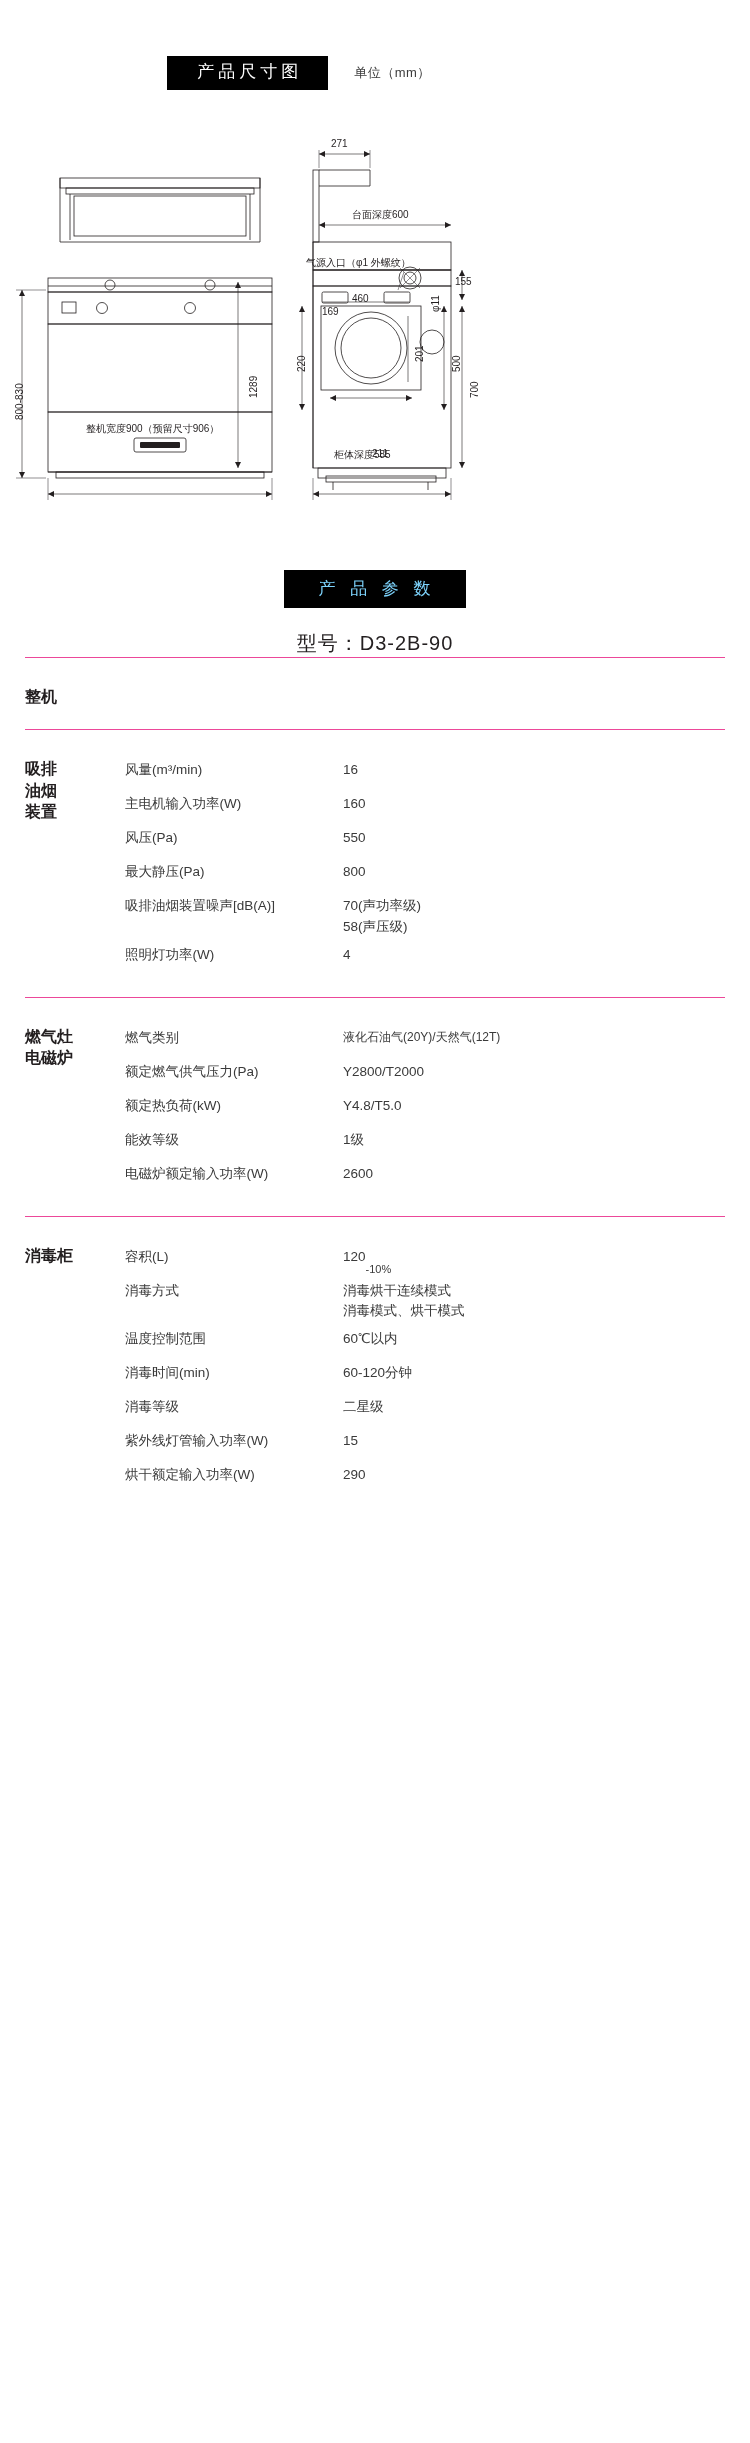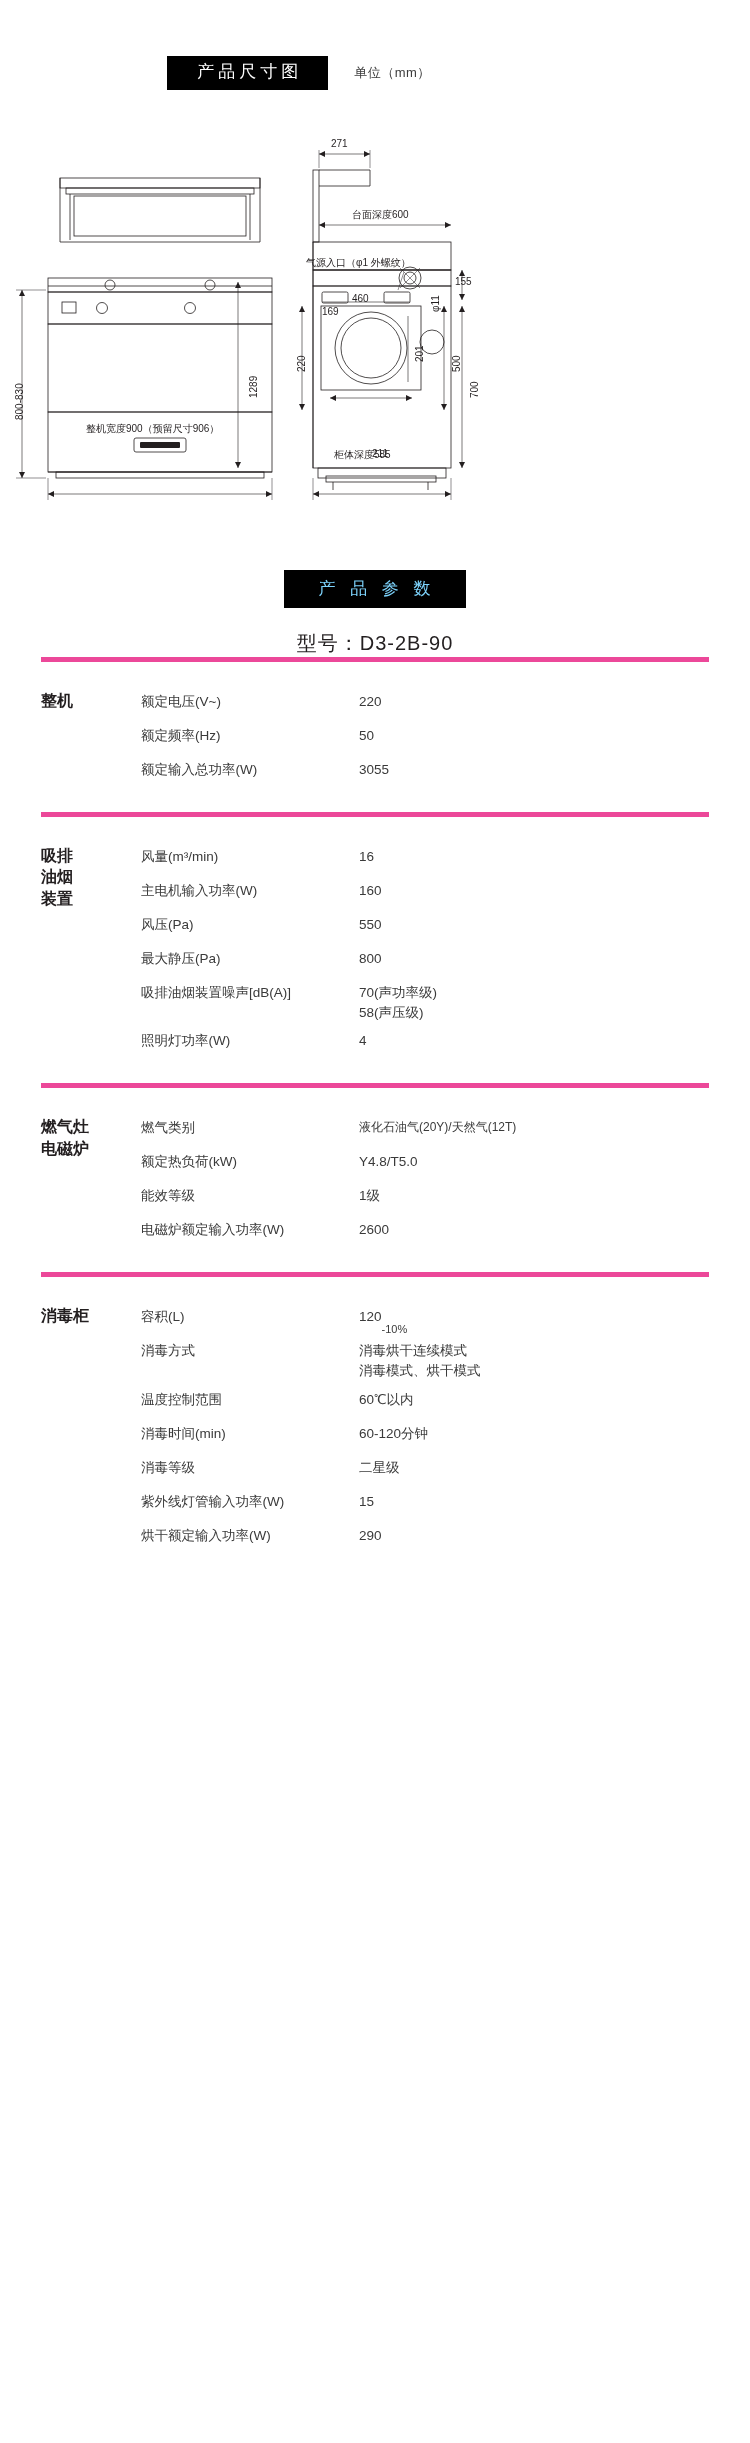--- a/index.html
+++ b/index.html
@@ -77,22 +77,22 @@
   }
   .model-row {
     text-align: center;
     font-size: 20px;
     color: #231f20;
     margin-top: 22px;
     letter-spacing: 1px;
   }
 
   .group {
-    margin: 0 41px;
-    border-top: 5px solid #ec4899;
+    margin: 0 25px;
+    border-top: 1px solid #ec4899;
     padding: 26px 0 22px 0;
     display: flex;
   }
   .group:first-of-type { margin-top: 32px; }
   .group-title {
     width: 100px;
     flex: 0 0 100px;
     font-size: 16px;
     font-weight: bold;
     line-height: 1.35;
@@ -289,34 +289,20 @@
 
 <section class="params-section">
 
   <div class="params-banner-row">
     <div class="params-banner">产 品 参 数</div>
   </div>
   <div class="model-row">型号：D3-2B-90</div>
 
   <div class="group">
     <div class="group-title" style="white-space:pre-line;">整机</div>
-    <div class="group-rows">
-      <div class="prow">
-        <div class="pname">额定电压(V~)</div>
-        <div class="pval">220</div>
-      </div>
-      <div class="prow">
-        <div class="pname">额定频率(Hz)</div>
-        <div class="pval">50</div>
-      </div>
-      <div class="prow">
-        <div class="pname">额定输入总功率(W)</div>
-        <div class="pval">3055</div>
-      </div>
-    </div>
   </div>
 
   <div class="group">
     <div class="group-title" style="white-space:pre-line;">吸排
 油烟
 装置</div>
     <div class="group-rows">
       <div class="prow">
         <div class="pname">风量(m³/min)</div>
         <div class="pval">16</div>
@@ -347,20 +333,24 @@
 
   <div class="group">
     <div class="group-title" style="white-space:pre-line;">燃气灶
 电磁炉</div>
     <div class="group-rows">
       <div class="prow">
         <div class="pname">燃气类别</div>
         <div class="pval" style="font-size:12px;">液化石油气(20Y)/天然气(12T)</div>
       </div>
       <div class="prow">
+        <div class="pname">额定燃气供气压力(Pa)</div>
+        <div class="pval">Y2800/T2000</div>
+      </div>
+      <div class="prow">
         <div class="pname">额定热负荷(kW)</div>
         <div class="pval">Y4.8/T5.0</div>
       </div>
       <div class="prow">
         <div class="pname">能效等级</div>
         <div class="pval">1级</div>
       </div>
       <div class="prow">
         <div class="pname">电磁炉额定输入功率(W)</div>
         <div class="pval">2600</div>

